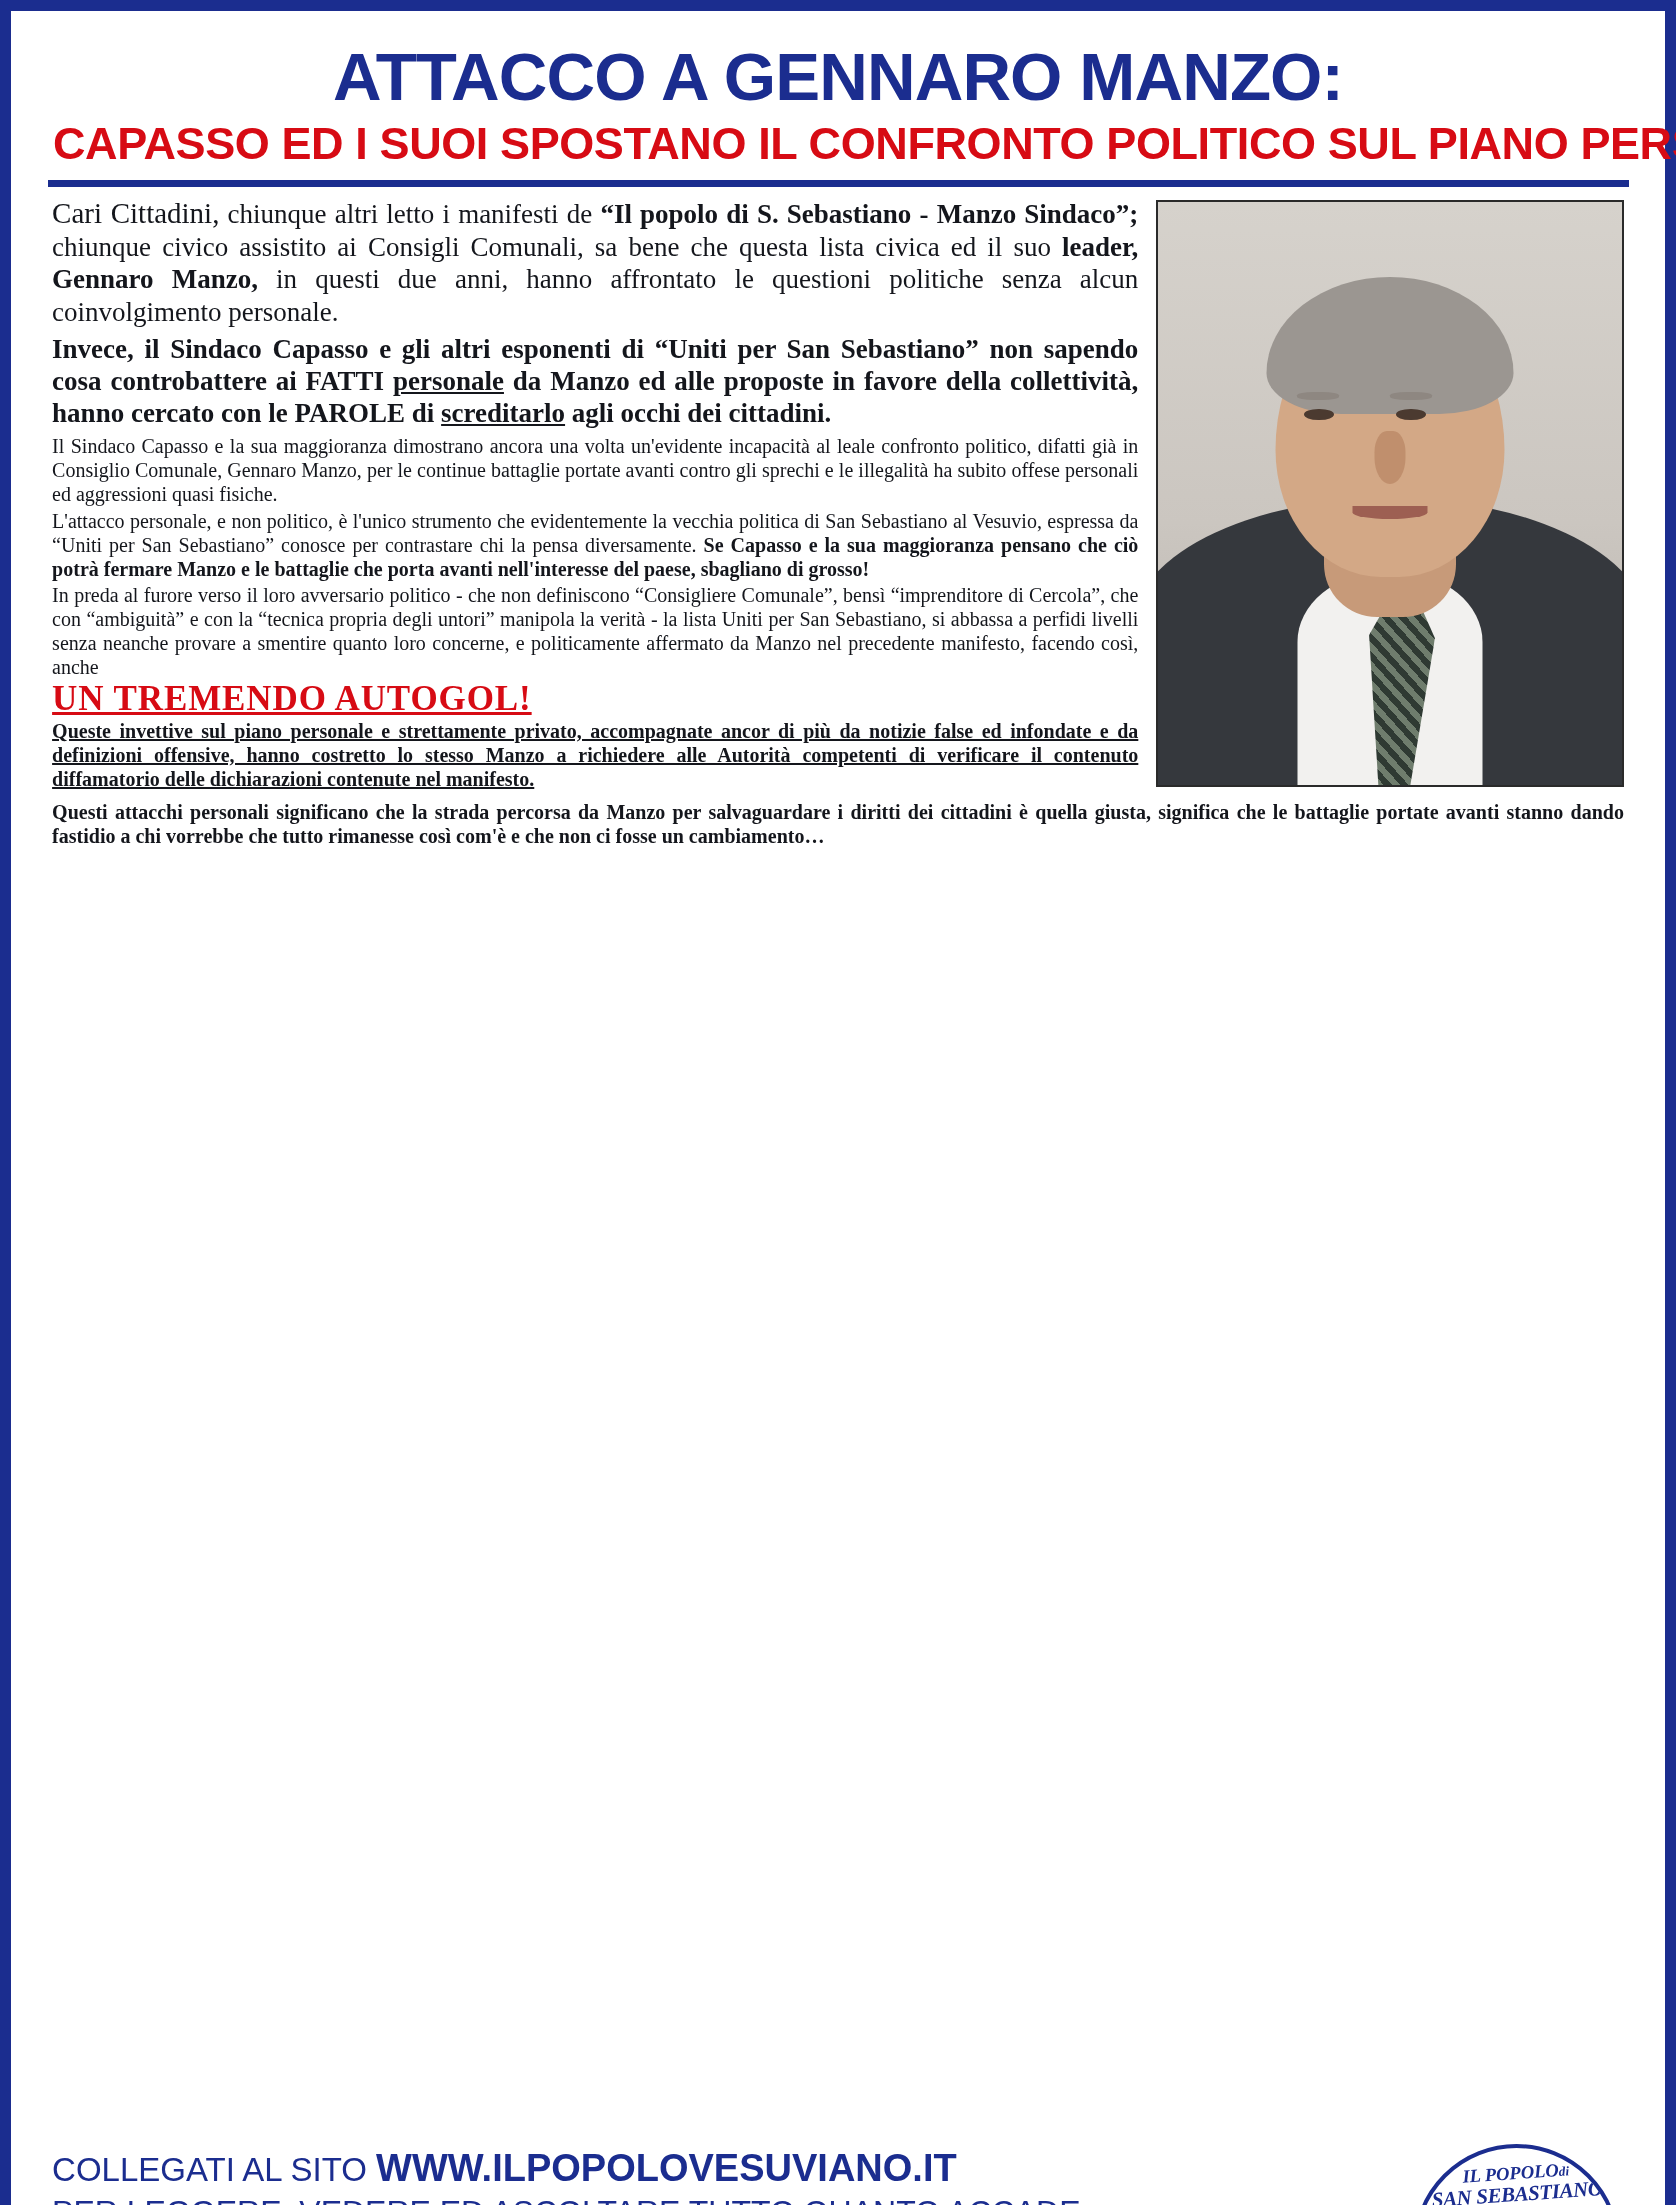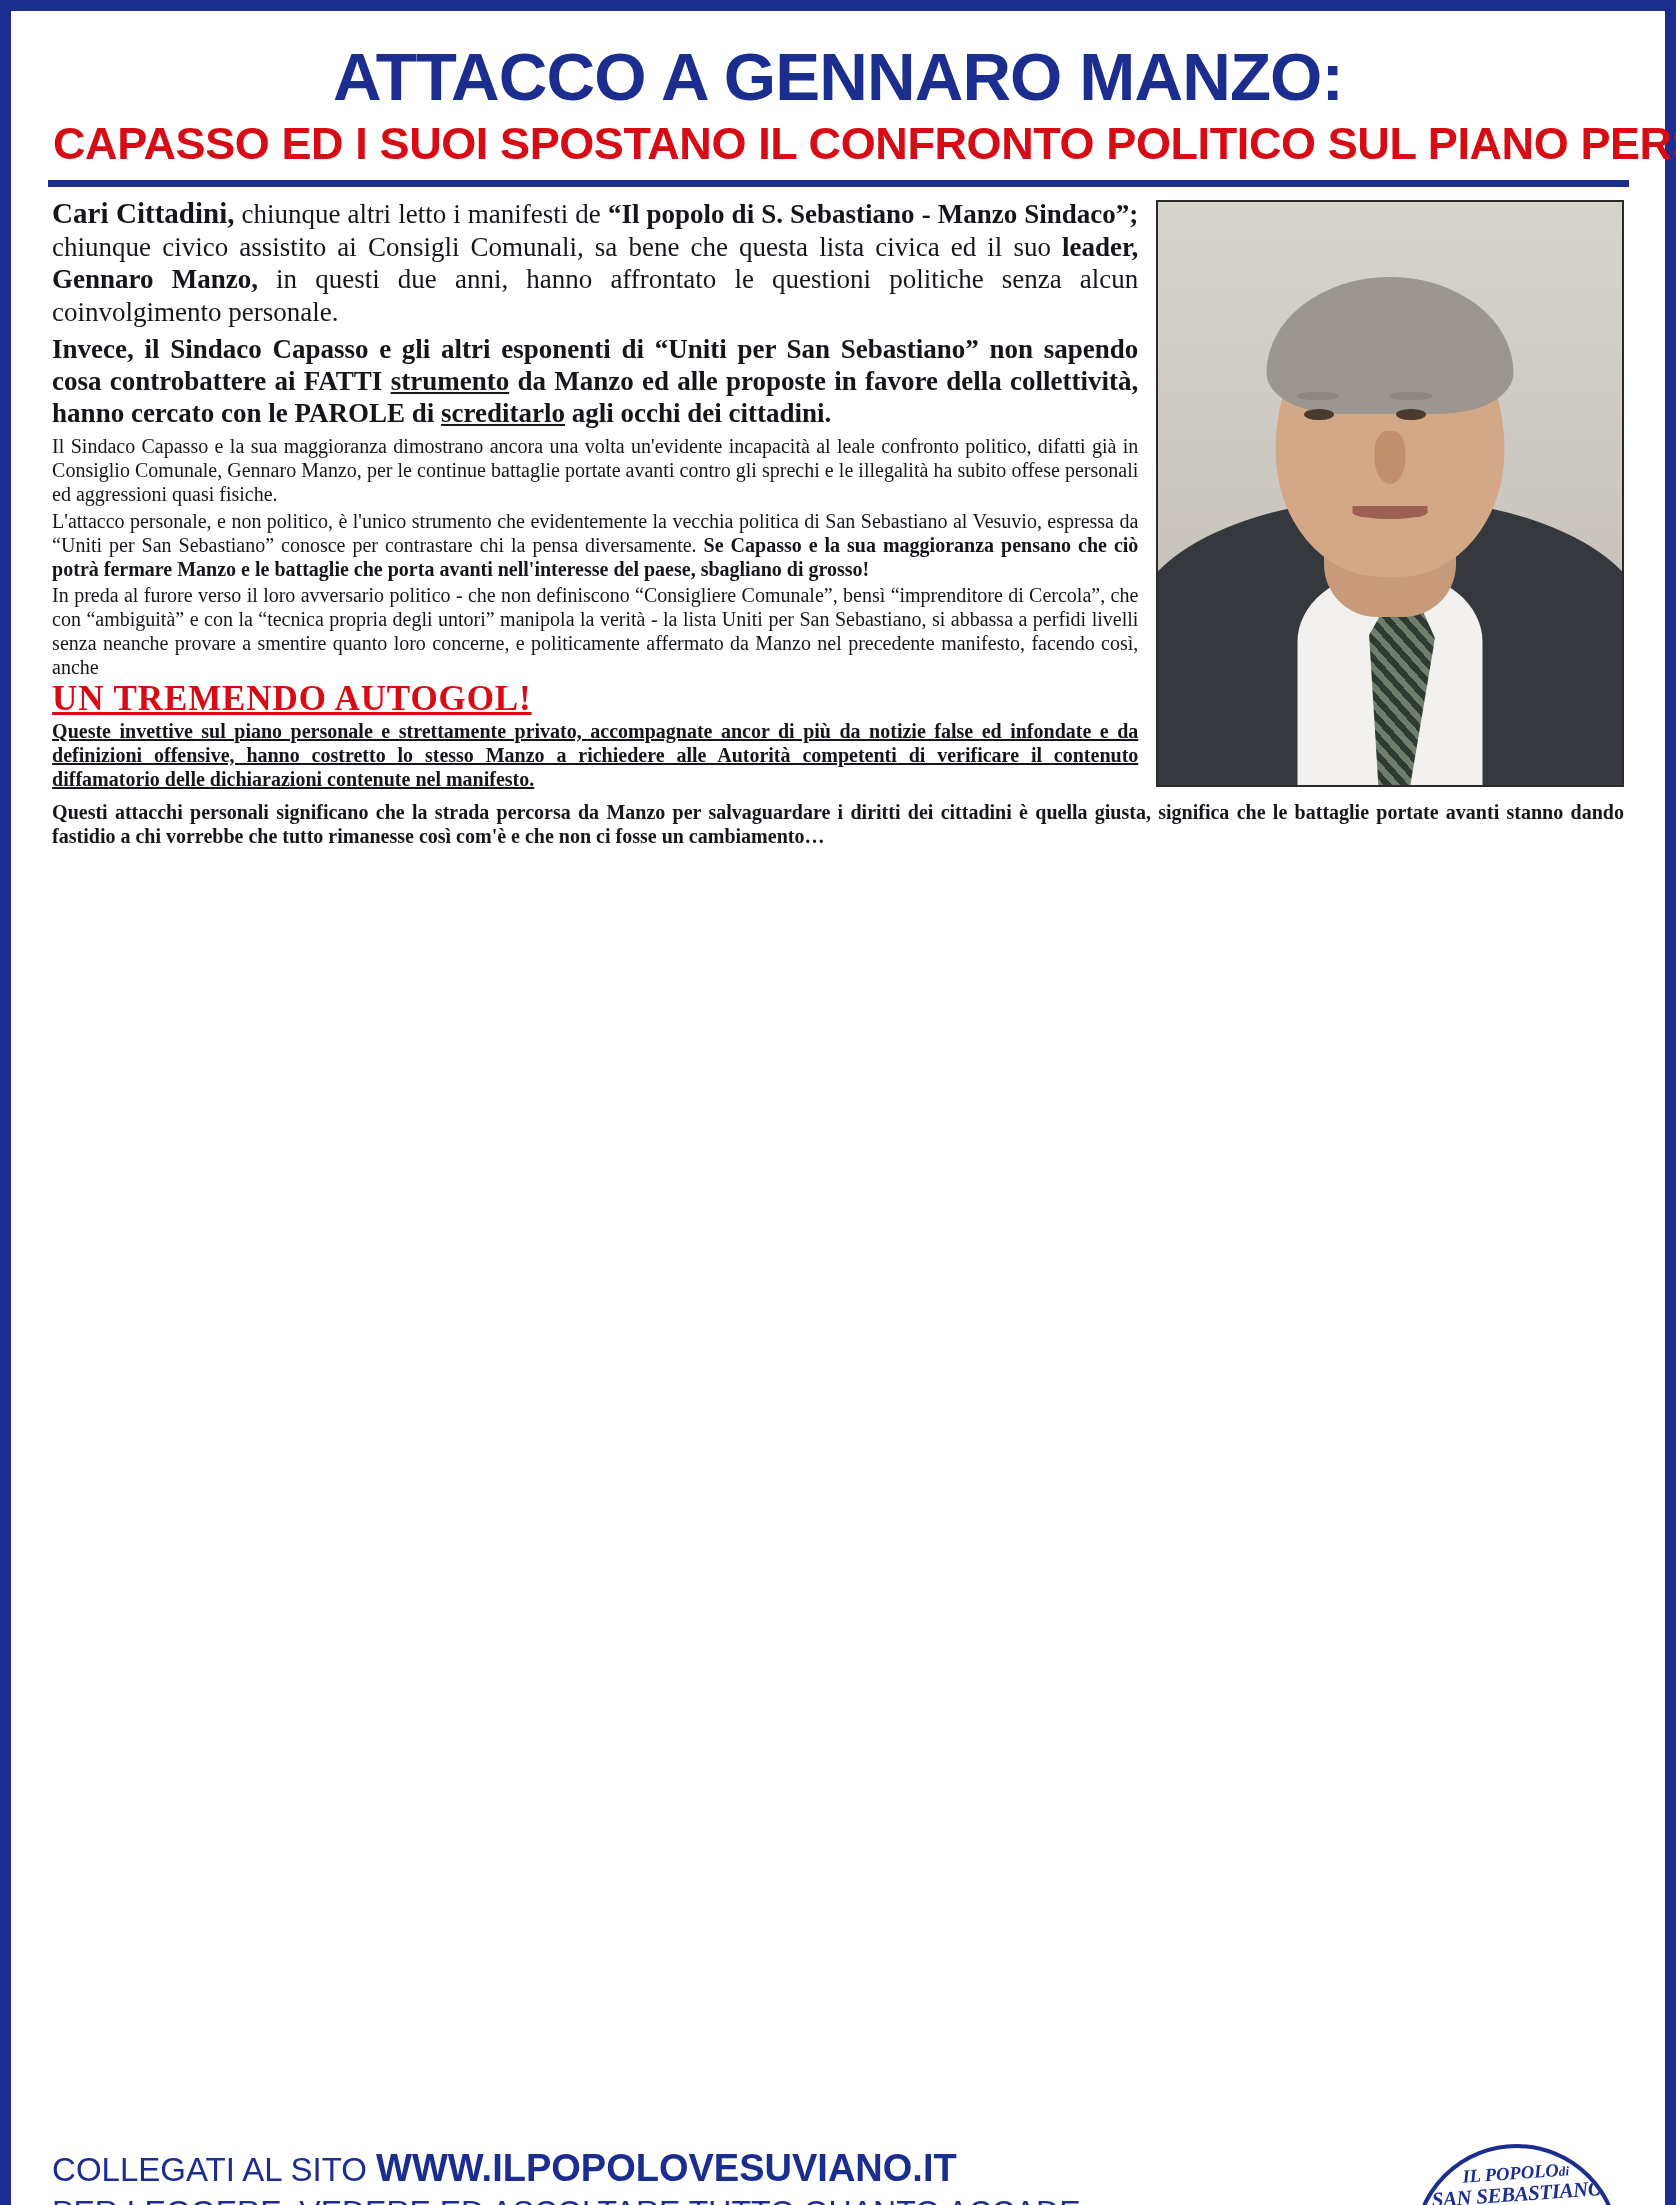--- a/index.html
+++ b/index.html
@@ -172,21 +172,21 @@
     margin: 0;
     font-size: 27px;
     line-height: 1.2;
     text-align: justify;
   }
   .b { font-weight: bold; }
   .u { text-decoration: underline; }
 
   .intro-lead {
     font-size: 29px;
-    font-weight: bold;
+    font-weight: normal;
   }
   .autogol {
     font-family: "Liberation Serif", serif;
     font-weight: bold;
     color: #d70b14;
     font-size: 35px;
     letter-spacing: 0.9px;
     margin: 1.8px 0 0.9px 0;
     line-height: 1.05;
     text-decoration: underline;
@@ -288,21 +288,21 @@
           <div class="ph-nose"></div>
           <div class="ph-mouth"></div>
         </div>
 
         <p class="t">
           <span class="intro-lead">Cari Cittadini,</span>
           <span>chiunque altri letto i manifesti de </span><span class="b">“Il popolo di S. Sebastiano - Manzo Sindaco”;</span><span> chiunque civico assistito ai Consigli Comunali, sa bene che questa lista civica ed il suo </span><span class="b">leader, Gennaro Manzo,</span><span> in questi due anni, hanno affrontato le questioni politiche senza alcun coinvolgimento personale.</span>
         </p>
 
         <p class="t b" style="margin-top:4.4px">
-          <span>Invece, il Sindaco Capasso e gli altri esponenti di “Uniti per San Sebastiano” non sapendo cosa controbattere ai FATTI </span><span class="u">strumento</span><span> da Manzo ed alle proposte in favore della collettività, hanno cercato con le PAROLE di </span><span class="u">screditarlo</span><span> agli occhi dei cittadini.</span>
+          <span>Invece, il Sindaco Capasso e gli altri esponenti di “Uniti per San Sebastiano” non sapendo cosa controbattere ai FATTI </span><span class="u">personale</span><span> da Manzo ed alle proposte in favore della collettività, hanno cercato con le PAROLE di </span><span class="u">screditarlo</span><span> agli occhi dei cittadini.</span>
         </p>
       </div>
 
       <p class="wide-text" style="margin-top:4.4px">Il Sindaco Capasso e la sua maggioranza dimostrano ancora una volta un'evidente incapacità al leale confronto politico, difatti già in Consiglio Comunale, Gennaro Manzo, per le continue battaglie portate avanti contro gli sprechi e le illegalità ha subito offese personali ed aggressioni quasi fisiche.</p>
 
       <p class="wide-text" style="margin-top:2.6px">
         <span>L'attacco personale, e non politico, è l'unico strumento che evidentemente la vecchia politica di San Sebastiano al Vesuvio, espressa da “Uniti per San Sebastiano” conosce per contrastare chi la pensa diversamente. </span><span class="b">Se Capasso e la sua maggioranza pensano che ciò potrà fermare Manzo e le battaglie che porta avanti nell'interesse del paese, sbagliano di grosso!</span>
       </p>
 
       <p class="wide-text" style="margin-top:2.6px">In preda al furore verso il loro avversario politico - che non  definiscono “Consigliere Comunale”, bensì “imprenditore di Cercola”, che con “ambiguità” e con la “tecnica propria degli untori” manipola la verità - la lista Uniti per San Sebastiano, si abbassa a perfidi livelli senza neanche provare a smentire quanto loro concerne, e  politicamente affermato da Manzo nel precedente manifesto, facendo così, anche</p>

